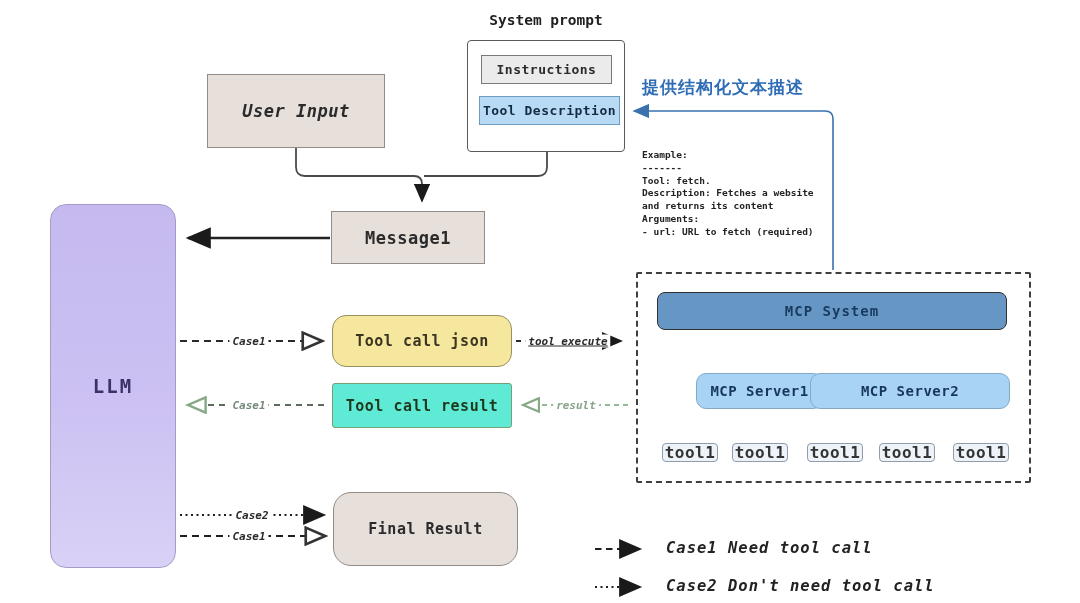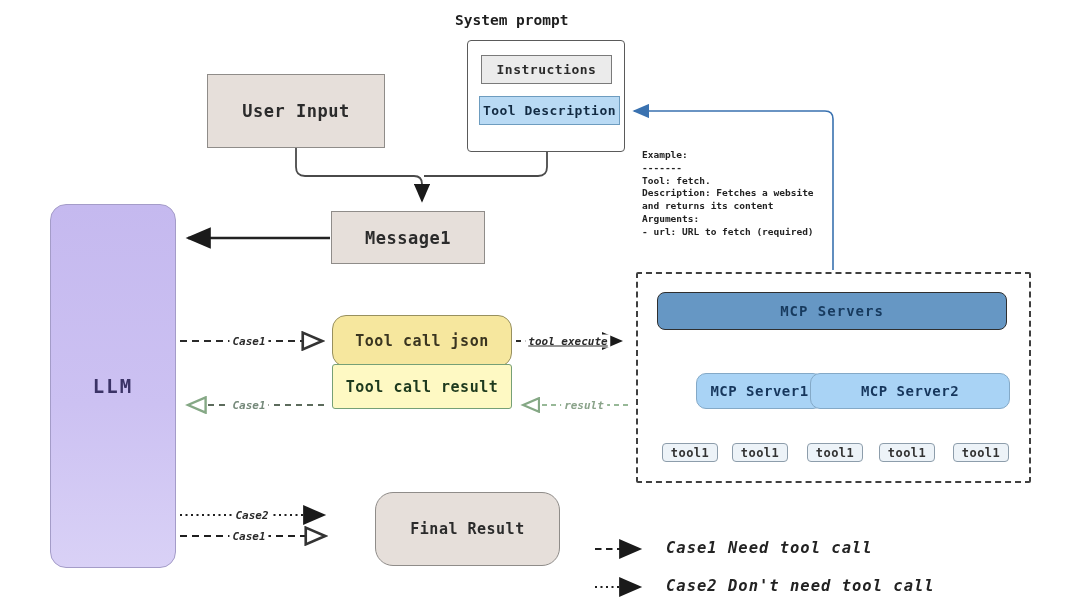--- a/index.html
+++ b/index.html
@@ -6,42 +6,42 @@
   .canvas{
     position:relative;width:1080px;height:603px;background:#ffffff;overflow:hidden;
     font-family:"DejaVu Sans Mono","Liberation Mono",monospace;
   }
   .layer{position:absolute;left:0;top:0;width:1080px;height:603px;z-index:1;}
   .box{
     position:absolute;z-index:2;display:flex;align-items:center;justify-content:center;
     box-sizing:border-box;color:#2b2b2b;font-weight:700;letter-spacing:0.5px;
   }
   .beige{background:#e6dfda;border:1.6px solid #8f8c89;}
-  .user-input{left:207px;top:74px;width:178px;height:74px;font-size:17px;}
+  .user-input{left:207px;top:74px;width:178px;height:74px;font-size:17px;font-style:italic;}
   .message1{left:331px;top:211px;width:154px;height:53px;font-size:17px;}
-  .final{left:333px;top:492px;width:185px;height:74px;font-size:15px;border-radius:18px;margin-left:42px;}
+  .final{left:333px;top:492px;width:185px;height:74px;font-size:15px;border-radius:18px;}
   .llm{
     left:50px;top:204px;width:126px;height:364px;border-radius:16px;
     background:linear-gradient(180deg,#c5b9ef 0%,#ccc1f2 55%,#d9d1f6 100%);
     border:1.5px solid #a49cc8;color:#3b3366;font-size:19px;letter-spacing:2px;
   }
   .json{
     left:332px;top:315px;width:180px;height:52px;border-radius:14px;
     background:#f6e79e;border:1.6px solid #97905f;font-size:15px;color:#3a3520;
   }
   .result{
-    left:332px;top:364px;width:180px;height:45px;border-radius:3px;
-    background:#fef9c3;border:1.6px solid #76a076;font-size:15px;color:#1e3a1e;
+    left:332px;top:383px;width:180px;height:45px;border-radius:3px;
+    background:#5eead4;border:1.6px solid #76a076;font-size:15px;color:#1e3a1e;
   }
   .sys-outer{
     left:467px;top:40px;width:158px;height:112px;background:#ffffff;
     border:1.6px solid #5a5a5a;border-radius:4px;
   }
   .sys-label{
-    position:absolute;left:455px;top:12px;width:182px;text-align:left;z-index:2;
+    position:absolute;left:455px;top:12px;width:182px;text-align:center;z-index:2;
     font-size:14.5px;font-weight:700;color:#1f1f1f;
   }
   .instructions{left:481px;top:55px;width:131px;height:29px;background:#ebebeb;border:1.4px solid #7a7a7a;font-size:13px;}
   .tool-desc{left:479px;top:96px;width:141px;height:29px;background:#b9daf4;border:1.4px solid #6d9cbf;font-size:13px;color:#122a42;}
   .annotation{
     position:absolute;left:642px;top:76px;z-index:2;
     font-family:"DejaVu Sans","Liberation Sans",sans-serif;
     font-size:17px;font-weight:700;color:#2e6cb5;letter-spacing:1px;
   }
   .example{
@@ -57,21 +57,21 @@
     background:#6697c4;border:1.6px solid #2f2f2f;color:#173a5e;font-size:14px;letter-spacing:1px;
   }
   .server{
     background:#a9d3f5;border:1.5px solid #84a9c7;border-radius:10px;
     color:#16365c;font-size:14px;height:36px;top:373px;
   }
   .server1{left:660px;width:127px;margin-left:36px;}
   .server2{left:810px;width:200px;}
   .tool{
     top:443px;width:56px;height:19px;background:#edf3f8;border:1.3px solid #8d9dab;
-    border-radius:4px;font-size:12px;color:#333333;
+    border-radius:4px;font-size:16px;color:#333333;
   }
   .chip{
     position:absolute;z-index:3;transform:translate(-50%,-50%);background:#ffffff;
     padding:0 3px;font-size:11px;font-weight:700;font-style:italic;color:#2a2a2a;
   }
   .chip-green{color:#8aa38a;}
   .chip-dim{color:#75897a;}
   .legend-label{
     position:absolute;z-index:2;font-size:15.5px;font-weight:700;font-style:italic;
     color:#222222;letter-spacing:1px;
@@ -130,44 +130,45 @@
 
     <path d="M595,549 H640" fill="none" stroke="#1f1f1f" stroke-width="2.2" stroke-dasharray="6.5 4.5" marker-end="url(#mSolid)"></path>
     <path d="M595,587 H640" fill="none" stroke="#1f1f1f" stroke-width="2.2" stroke-dasharray="2 3.5" marker-end="url(#mSolid)"></path>
   </svg>
 
   <div class="sys-label">System prompt</div>
   <div class="box sys-outer"></div>
   <div class="box instructions">Instructions</div>
   <div class="box tool-desc">Tool Description</div>
 
+  <div class="annotation">提供结构化文本描述</div>
   <div class="example">Example:
 -------
 Tool: fetch.
 Description: Fetches a website
 and returns its content
 Arguments:
 - url: URL to fetch (required)</div>
 
   <div class="box beige user-input">User Input</div>
   <div class="box beige message1">Message1</div>
   <div class="box llm">LLM</div>
   <div class="box json">Tool call json</div>
   <div class="box result">Tool call result</div>
   <div class="box beige final">Final Result</div>
 
   <div class="chip" style="left:249px;top:341px;">Case1</div>
   <div class="chip" style="left:568px;top:341px;text-decoration:underline;">tool execute</div>
-  <div class="chip chip-green" style="left:576px;top:405px;margin-left:8px;">result</div>
+  <div class="chip chip-green" style="left:576px;top:405px;">result</div>
   <div class="chip chip-dim" style="left:249px;top:405px;">Case1</div>
   <div class="chip" style="left:252px;top:515px;">Case2</div>
   <div class="chip" style="left:249px;top:536px;">Case1</div>
 
   <div class="mcp-container"></div>
-  <div class="box mcp-servers">MCP Servers</div>
+  <div class="box mcp-servers">MCP System</div>
   <div class="box server server1">MCP Server1</div>
   <div class="box server server2">MCP Server2</div>
   <div class="box tool" style="left:662px;">tool1</div>
   <div class="box tool" style="left:732px;">tool1</div>
   <div class="box tool" style="left:807px;">tool1</div>
   <div class="box tool" style="left:879px;">tool1</div>
   <div class="box tool" style="left:953px;">tool1</div>
 
   <div class="legend-label" style="left:666px;top:539px;">Case1 Need tool call</div>
   <div class="legend-label" style="left:666px;top:577px;">Case2 Don't need tool call</div>

